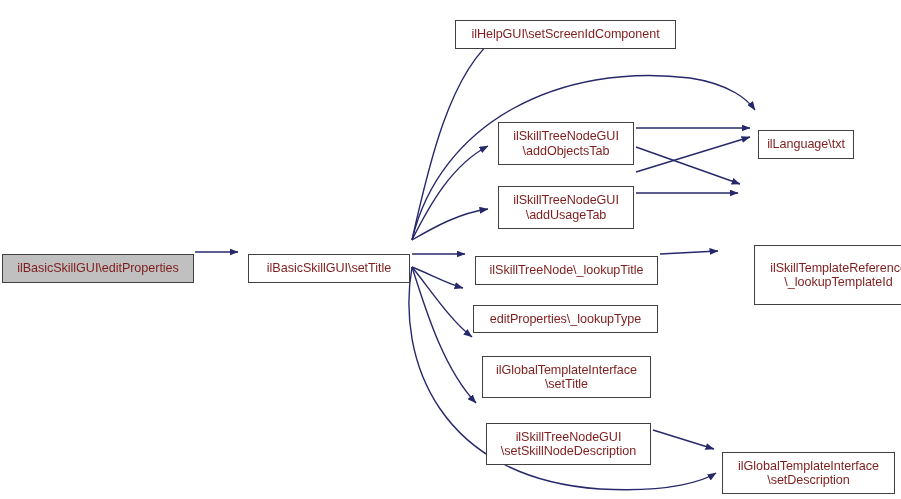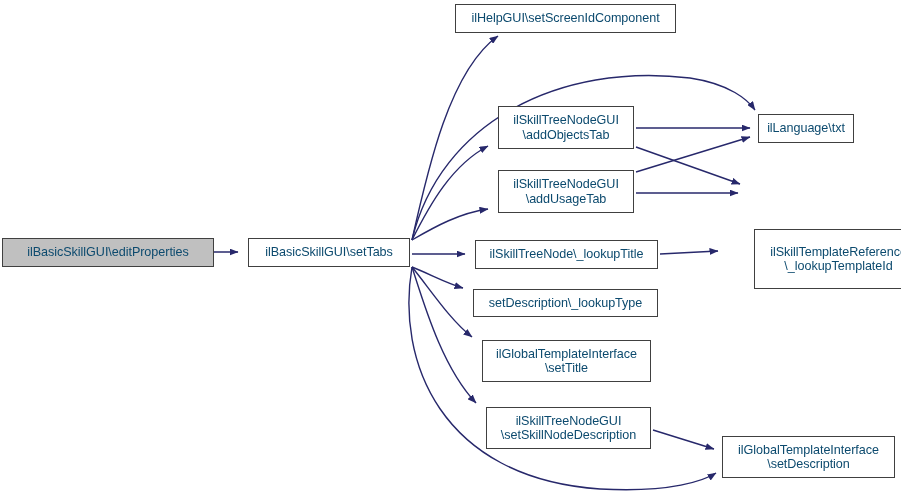--- a/index.html
+++ b/index.html
@@ -13,29 +13,30 @@
     height: 499px;
     background: #ffffff;
     font-family: "Liberation Sans", sans-serif;
     overflow: hidden;
   }
   .node {
     position: absolute;
     box-sizing: border-box;
     border: 1px solid #404040;
     background: #ffffff;
-    color: #0c4a6e;
+    color: #7f1d1d;
     font-size: 12.6px;
     line-height: 14.5px;
     display: flex;
     align-items: center;
     justify-content: center;
     text-align: center;
     white-space: pre;
     letter-spacing: -0.05px;
+    margin-top: 16px;
   }
   .node.gray {
     background: #c0c0c0;
   }
   #edges {
     position: absolute;
     left: 0;
     top: 0;
     width: 901px;
     height: 499px;
@@ -82,35 +83,35 @@
       <path d="M636,172 L750,137"></path>
 
       <path d="M636,193 L738,193"></path>
 
       <path d="M660,254 L718,251"></path>
 
       <path d="M653,430 L714,449"></path>
     </g>
   </svg>
 
-  <div class="node gray" style="left: 2px; top: 238px; width: 212px; height: 29px; background: rgb(192, 192, 192); border-color: rgb(64, 64, 64);"><span>ilBasicSkillGUI\editProperties</span></div>
+  <div class="node gray" style="left: 2px; top: 238px; width: 192px; height: 29px; background: rgb(192, 192, 192); border-color: rgb(64, 64, 64);"><span>ilBasicSkillGUI\editProperties</span></div>
 
-  <div class="node" style="left: 248px; top: 238px; width: 162px; height: 29px; background: rgb(255, 255, 255); border-color: rgb(64, 64, 64);"><span>ilBasicSkillGUI\setTabs</span></div>
+  <div class="node" style="left: 248px; top: 238px; width: 162px; height: 29px; background: rgb(255, 255, 255); border-color: rgb(64, 64, 64);"><span>ilBasicSkillGUI\setTitle</span></div>
 
   <div class="node" style="left: 455px; top: 4px; width: 221px; height: 29px; background: rgb(255, 255, 255); border-color: rgb(64, 64, 64);"><span>ilHelpGUI\setScreenIdComponent</span></div>
 
   <div class="node" style="left: 498px; top: 106px; width: 136px; height: 43px; background: rgb(255, 255, 255); border-color: rgb(64, 64, 64);"><span>ilSkillTreeNodeGUI
 \addObjectsTab</span></div>
 
   <div class="node" style="left: 498px; top: 170px; width: 136px; height: 43px; background: rgb(255, 255, 255); border-color: rgb(64, 64, 64);"><span>ilSkillTreeNodeGUI
 \addUsageTab</span></div>
 
   <div class="node" style="left: 475px; top: 240px; width: 183px; height: 29px; background: rgb(255, 255, 255); border-color: rgb(64, 64, 64);"><span>ilSkillTreeNode\_lookupTitle</span></div>
 
-  <div class="node" style="left: 473px; top: 289px; width: 185px; height: 28px; background: rgb(255, 255, 255); border-color: rgb(64, 64, 64);"><span>setDescription\_lookupType</span></div>
+  <div class="node" style="left: 473px; top: 289px; width: 185px; height: 28px; background: rgb(255, 255, 255); border-color: rgb(64, 64, 64);"><span>editProperties\_lookupType</span></div>
 
   <div class="node" style="left: 482px; top: 340px; width: 169px; height: 42px; background: rgb(255, 255, 255); border-color: rgb(64, 64, 64);"><span>ilGlobalTemplateInterface
 \setTitle</span></div>
 
   <div class="node" style="left: 486px; top: 407px; width: 165px; height: 42px; background: rgb(255, 255, 255); border-color: rgb(64, 64, 64);"><span>ilSkillTreeNodeGUI
 \setSkillNodeDescription</span></div>
 
   <div class="node" style="left: 758px; top: 114px; width: 96px; height: 29px; background: rgb(255, 255, 255); border-color: rgb(64, 64, 64);"><span>ilLanguage\txt</span></div>
 
 

